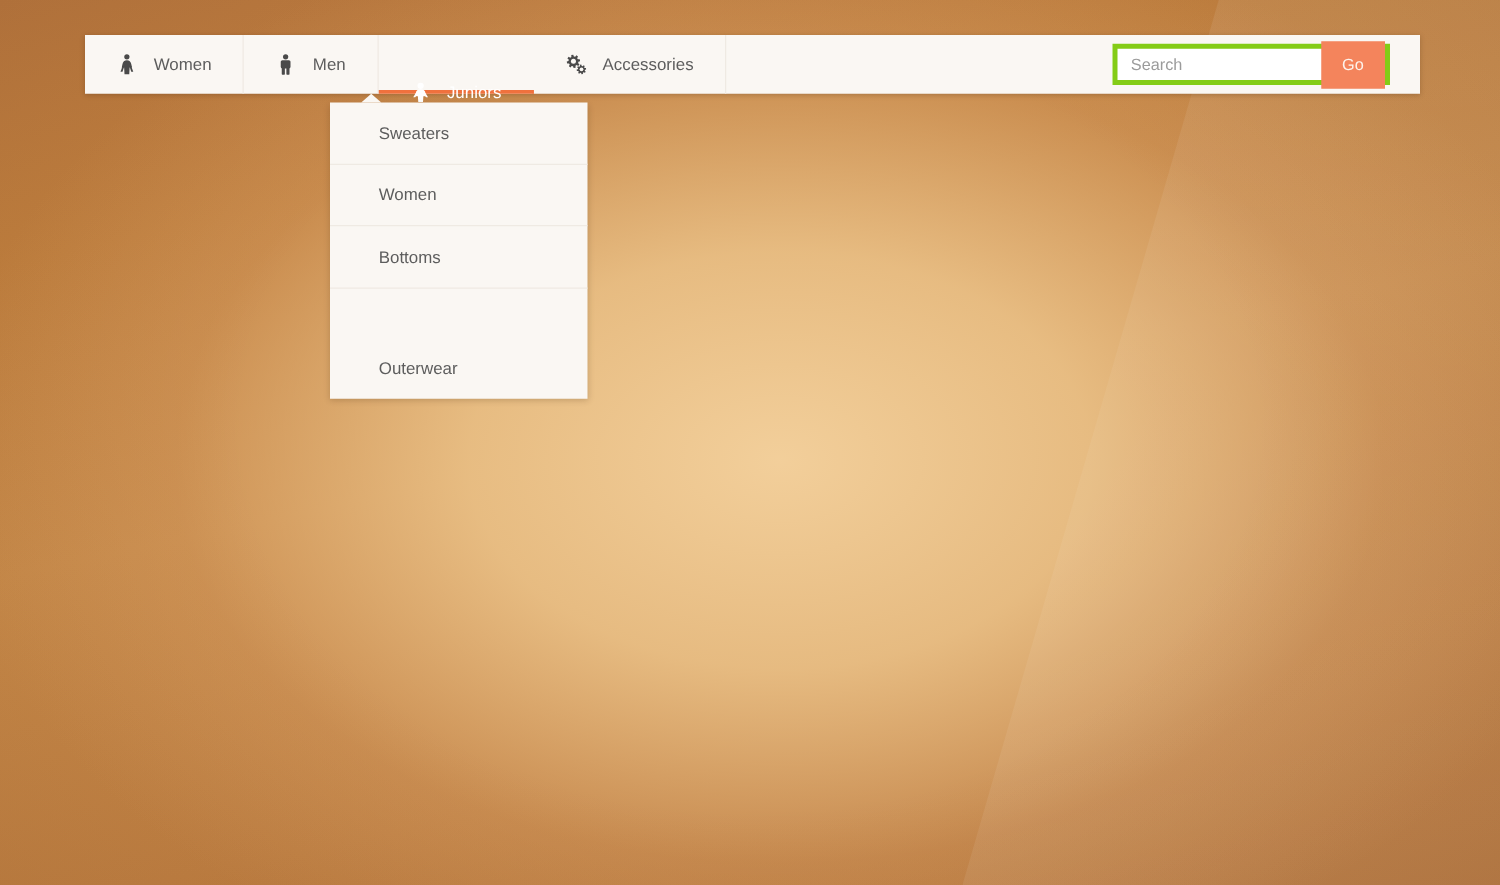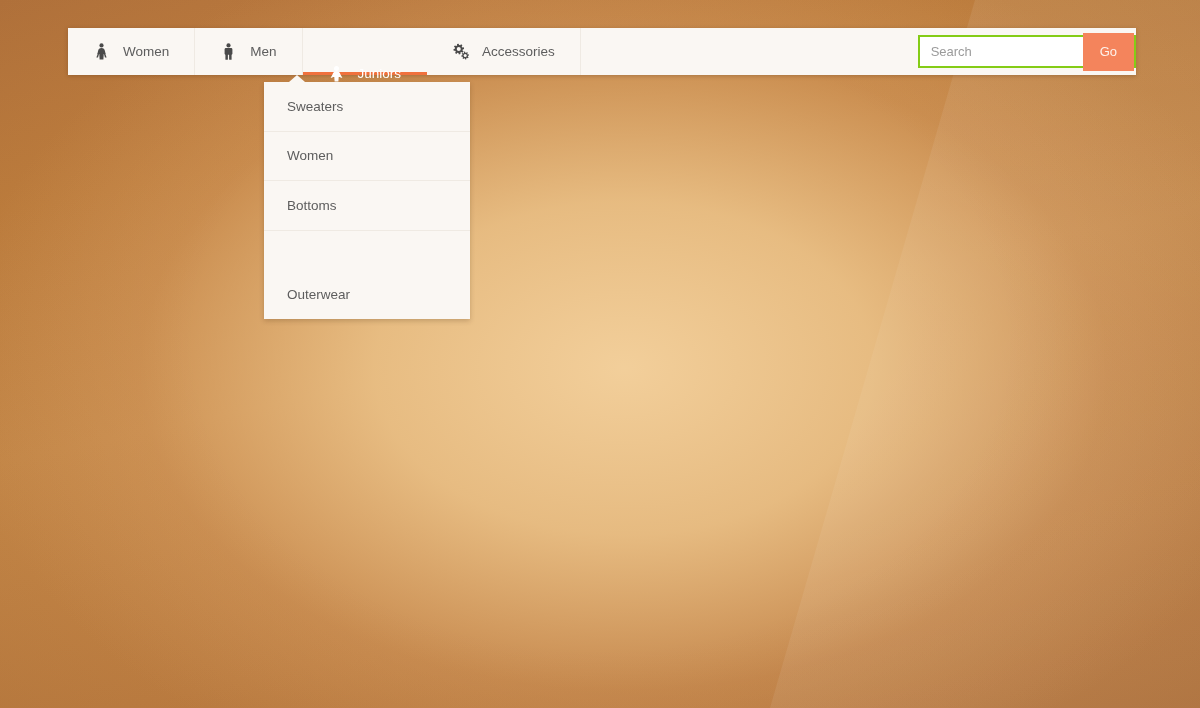--- a/index.html
+++ b/index.html
@@ -82,23 +82,23 @@
   .nav-ico { width: 17px; height: 17px; flex: none; display: block; }
   .nav-ico svg { display: block; width: 17px; height: 17px; }
 
   .nav-spacer { flex: 1 1 auto; border-right: none; }
 
   
   #search-wrap {
     display: flex;
     align-items: center;
     align-self: center;
-    margin-right: 0;
+    margin-right: 24px;
     height: 33px;
-    border: 2px solid #84cc16;
+    border: 4px solid #84cc16;
     background: #ffffff;
   }
   #search-input {
     width: 163px;
     height: 31px;
     border: none;
     outline: none;
     padding: 0 11px;
     font-family: "Liberation Sans", sans-serif;
     font-size: 13px;
@@ -132,21 +132,21 @@
     top: -7px;
     width: 0; height: 0;
     border-left: 8px solid transparent;
     border-right: 8px solid transparent;
     border-bottom: 7px solid #faf7f3;
   }
   .menu-item {
     height: 49.5px;
     display: flex;
     align-items: center;
-    padding: 0 23px;
+    padding: 0 39px;
     font-size: 13.5px;
     color: #5d5d5d;
     border-bottom: 1px solid #efeae3;
     cursor: pointer;
     user-select: none;
   }
   .menu-item:last-child { border-bottom: none; margin-top: 39px; }
 </style>
 </head>
 <body>

